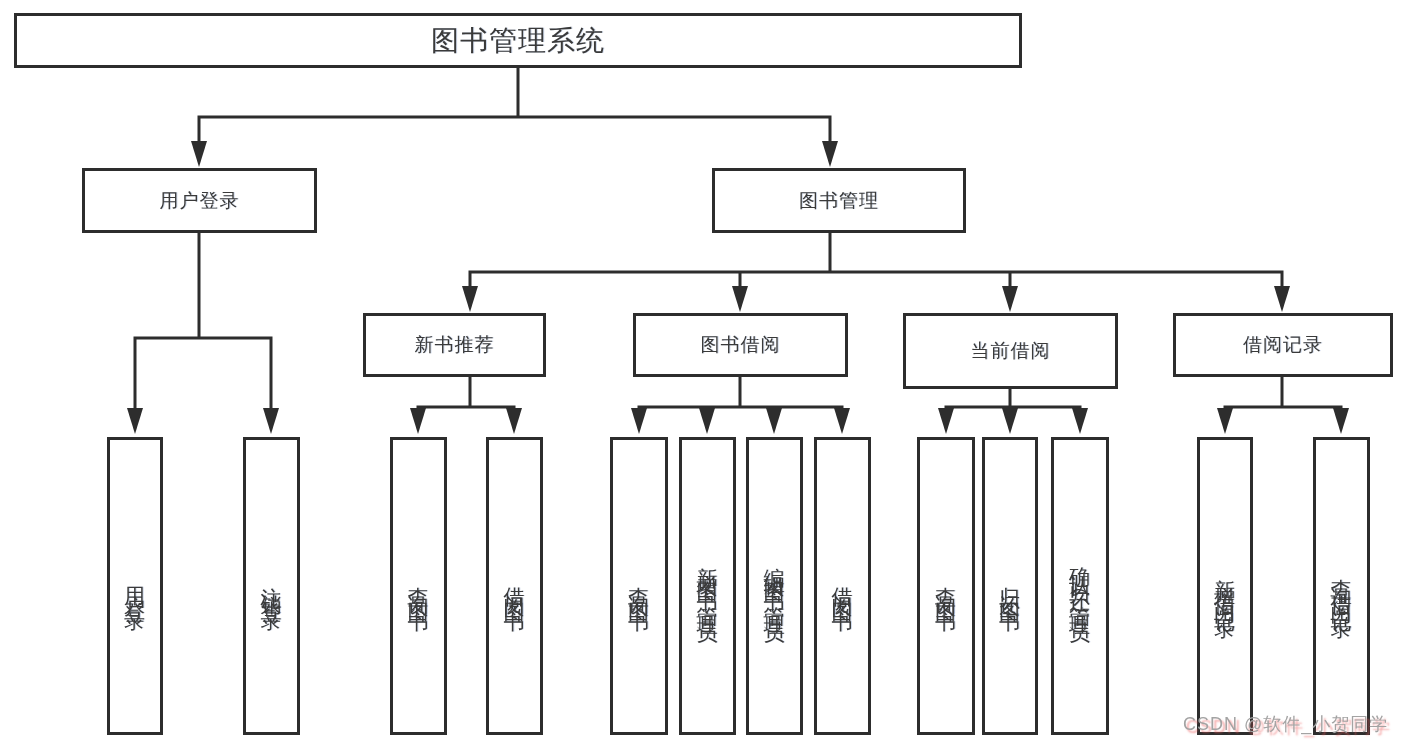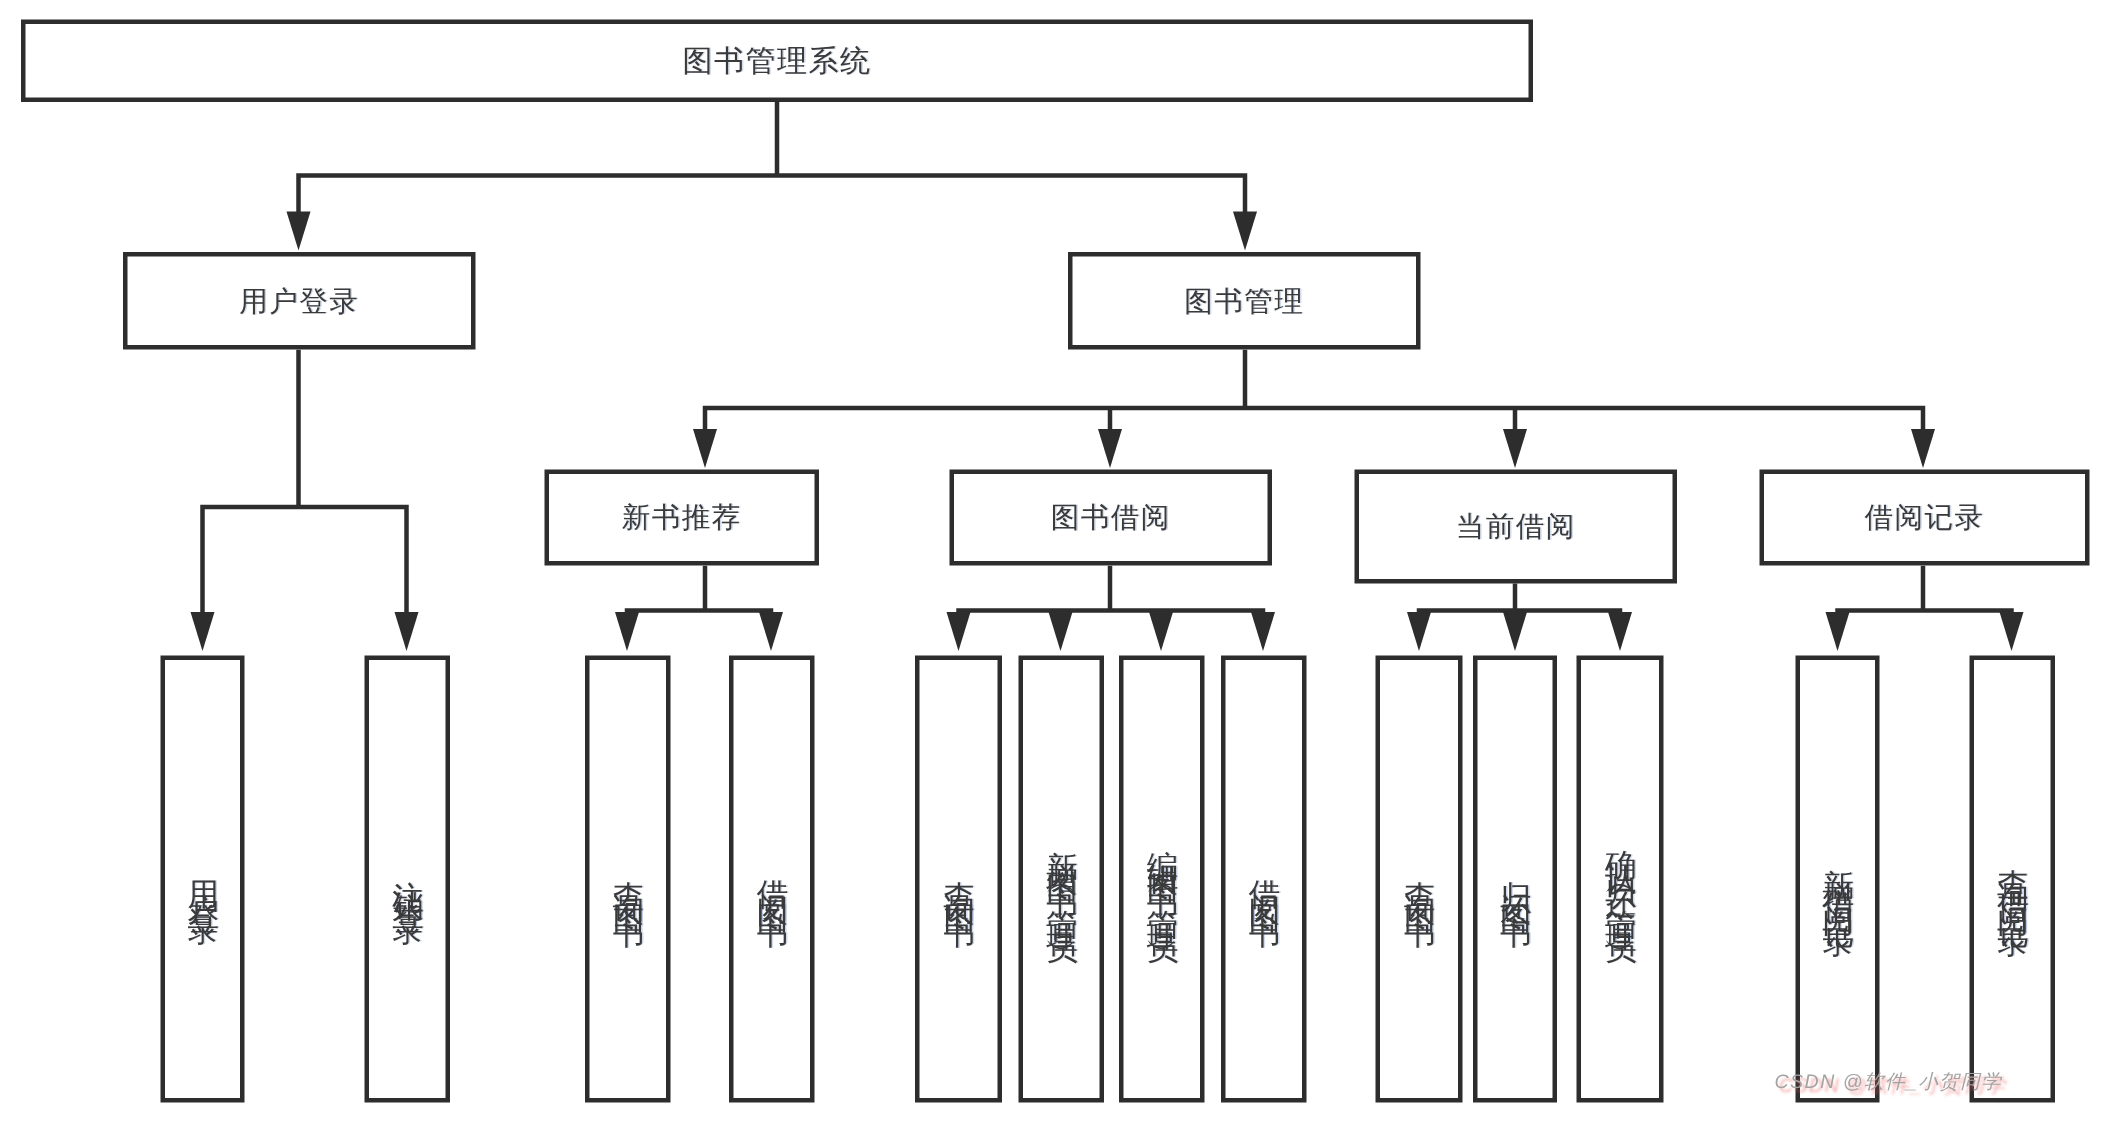--- a/index.html
+++ b/index.html
@@ -35,46 +35,45 @@
     z-index: 2;
     color: #3a3a3a;
   }
   .hbox span {
     font-size: 19px;
     letter-spacing: 1px;
     white-space: nowrap;
     text-shadow: 1px 0 0 rgba(70,110,180,0.25);
   }
   .root-box span {
-    font-size: 20px;
+    font-size: 28px;
     font-family: Liberation Serif, serif;
   }
   .vbox {
     top: 437px;
     height: 298px;
   }
   .vbox span {
     writing-mode: vertical-rl;
     text-orientation: mixed;
     font-size: 21px;
     letter-spacing: 8px;
     line-height: 1.0;
     text-shadow: 1px 0 0 rgba(70,110,180,0.25);
   }
   .watermark {
     position: absolute;
     left: 1183px;
     top: 712px;
     z-index: 3;
-    font-size: 13px;
+    font-size: 18px;
     color: #a3a3a3;
     letter-spacing: 1px;
     white-space: nowrap;
     text-shadow: 3px 3px 2px rgba(235,90,90,0.55);
-    font-style: italic;
   }
 </style>
 </head>
 <body>
 
 <div class="canvas">
 
   <svg class="connectors" width="1405" height="747" viewBox="0 0 1405 747">
     <defs>
       <path id="ah" d="M -8 -26 L 8 -26 L 0 0 Z" fill="#2d2d2d"></path>
@@ -118,21 +117,21 @@
     </g>
   </svg>
 
   <div class="node hbox root-box" style="left:14px; top:13px; width:1008px; height:55px;">
     <span>图书管理系统</span>
   </div>
 
   <div class="node hbox" style="left:82px; top:168px; width:235px; height:65px;">
     <span>用户登录</span>
   </div>
-  <div class="node hbox" style="left:712px; top:168px; width:235px; height:65px;text-align:right;">
+  <div class="node hbox" style="left:712px; top:168px; width:254px; height:65px;text-align:right;">
     <span>图书管理</span>
   </div>
 
   <div class="node hbox" style="left:363px; top:313px; width:183px; height:64px;">
     <span>新书推荐</span>
   </div>
   <div class="node hbox" style="left:633px; top:313px; width:215px; height:64px;">
     <span>图书借阅</span>
   </div>
   <div class="node hbox" style="left:903px; top:313px; width:215px; height:76px;">

